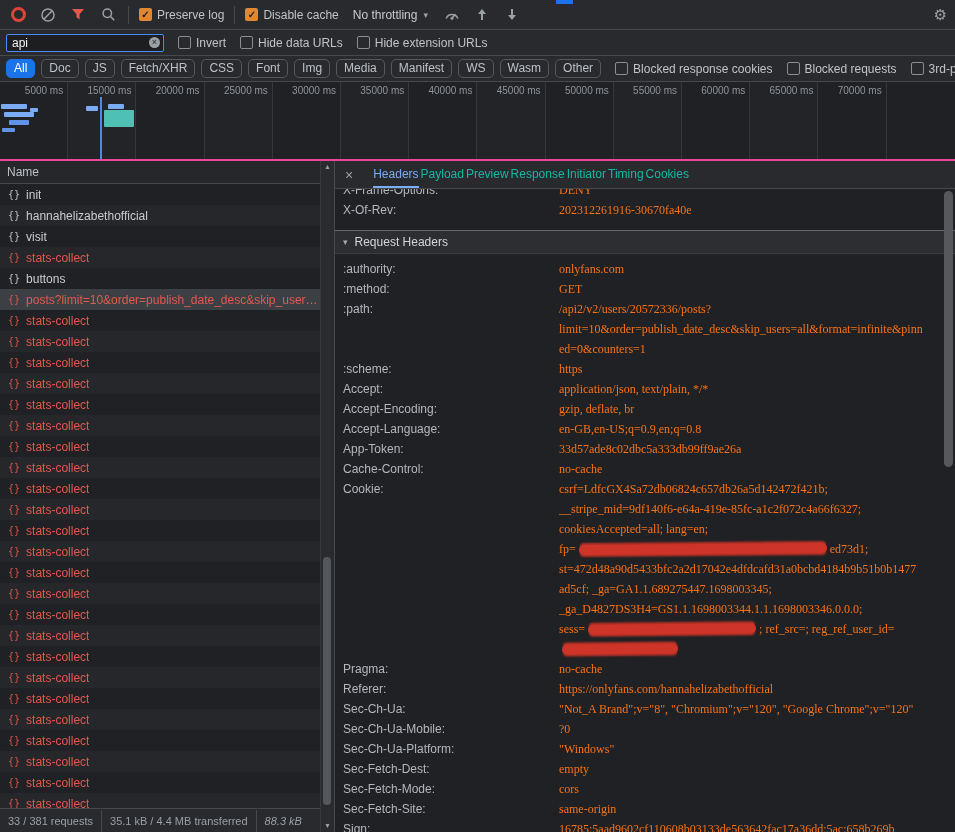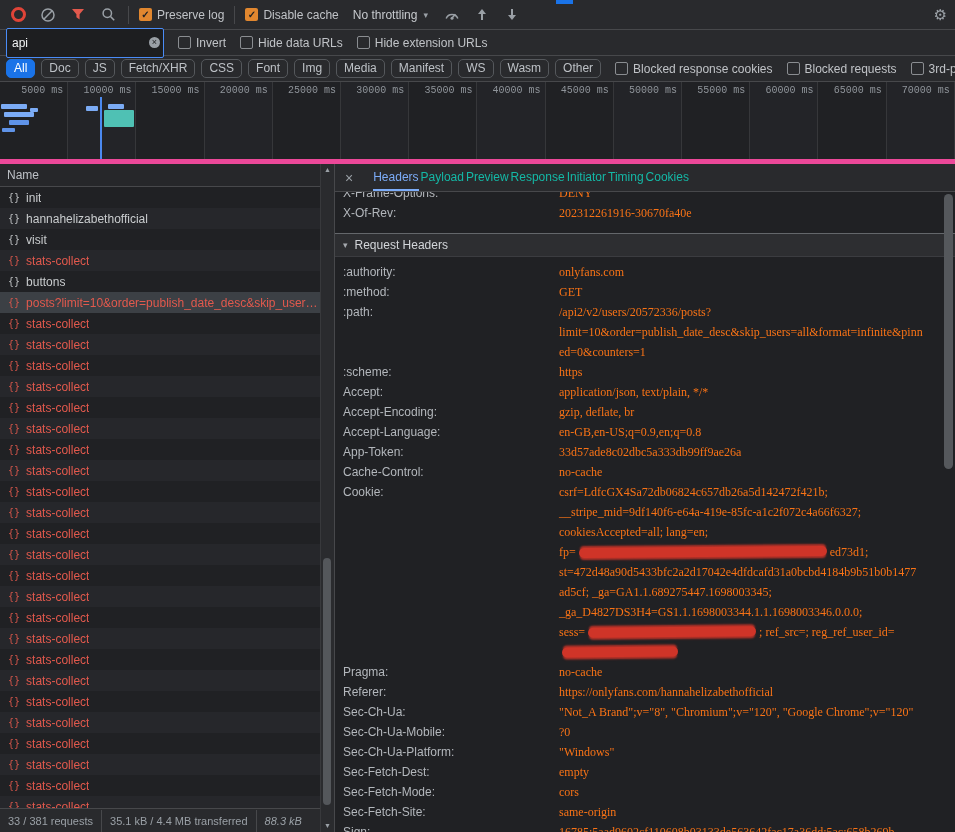--- a/index.html
+++ b/index.html
@@ -22,33 +22,33 @@
   
   .cb{display:inline-flex;align-items:center;gap:5px;cursor:pointer;white-space:nowrap;color:#c0c3c7;}
   .box{width:13px;height:13px;border:1.5px solid #8a8d91;border-radius:2px;box-sizing:border-box;
        display:inline-flex;align-items:center;justify-content:center;flex:0 0 13px;background:transparent;}
   .box.checked{border:none;background:#e1872f;color:#202124;font-weight:bold;font-size:10px;}
   .box.checked::after{content:"✓";}
   
   .row2{height:25px;flex:0 0 25px;background:#292a2d;border-bottom:1px solid #47484b;
         display:flex;align-items:center;gap:14px;padding:0 6px;}
   .filter-wrap{position:relative;display:inline-flex;align-items:center;}
-  .filter-input{width:158px;height:30px;background:#1d1e20;border:1px solid #4a8cf7;border-radius:2px;
+  .filter-input{width:158px;height:18px;background:#1d1e20;border:1px solid #4a8cf7;border-radius:2px;
         color:#f1f3f4;font-family:"Liberation Sans",sans-serif;font-size:12px;padding:0 18px 0 5px;outline:none;box-sizing:border-box;}
   .clear-x{position:absolute;right:4px;width:11px;height:11px;border-radius:50%;background:#9aa0a6;color:#1d1e20;
         font-size:9px;line-height:11px;text-align:center;cursor:pointer;}
   
   .row3{height:25px;flex:0 0 25px;background:#292a2d;border-bottom:1px solid #47484b;
         display:flex;align-items:center;gap:6px;padding:0 6px;white-space:nowrap;overflow:hidden;}
   .pill{display:inline-block;height:17px;line-height:16px;padding:0 7px;border:1px solid #55585c;border-radius:5px;
         color:#bdc1c6;cursor:pointer;}
   .pill.active{background:#1a73e8;border-color:#1a73e8;color:#fff;}
   .row3 .cb{margin-left:8px;}
   
-  .timeline{height:77px;flex:0 0 77px;border-bottom:5px solid #ec4899;position:relative;overflow:hidden;font-family:Liberation Mono, monospace;}
+  .timeline{height:77px;flex:0 0 77px;border-bottom:2px solid #ec4899;position:relative;overflow:hidden;}
   .tl-cols{display:flex;height:100%;}
   .tl-col{flex:0 0 calc(100%/14);border-right:1px solid #36373a;box-sizing:border-box;text-align:right;}
   .tl-col:nth-child(even){background:#232428;}
   .tl-label{font-size:10px;color:#8f949a;padding:3px 4px 0 0;display:inline-block;white-space:nowrap;}
   .tl-bar{position:absolute;border-radius:1px;}
   .tl-cursor{position:absolute;top:15px;bottom:0;width:2px;background:#4b89f0;}
   
   .main{flex:1;display:flex;min-height:0;}
   .left{width:335px;flex:0 0 335px;border-right:1px solid #47484b;display:flex;flex-direction:column;position:relative;box-sizing:border-box;}
   .list-header{height:22px;flex:0 0 22px;line-height:22px;padding-left:7px;background:#26272a;border-bottom:1px solid #47484b;color:#bdc1c6;}
@@ -201,21 +201,20 @@
     </label>
     <label class="cb">
       <span class="box"></span>
       <span>3rd-party requests</span>
     </label>
   </div>
 
   <div class="timeline">
     <div class="tl-cols">
         <div class="tl-col"><span class="tl-label">5000 ms</span></div>
-        <div class="tl-col"><span class="tl-label">10000 ms</span></div>
         <div class="tl-col"><span class="tl-label">15000 ms</span></div>
         <div class="tl-col"><span class="tl-label">20000 ms</span></div>
         <div class="tl-col"><span class="tl-label">25000 ms</span></div>
         <div class="tl-col"><span class="tl-label">30000 ms</span></div>
         <div class="tl-col"><span class="tl-label">35000 ms</span></div>
         <div class="tl-col"><span class="tl-label">40000 ms</span></div>
         <div class="tl-col"><span class="tl-label">45000 ms</span></div>
         <div class="tl-col"><span class="tl-label">50000 ms</span></div>
         <div class="tl-col"><span class="tl-label">55000 ms</span></div>
         <div class="tl-col"><span class="tl-label">60000 ms</span></div>

